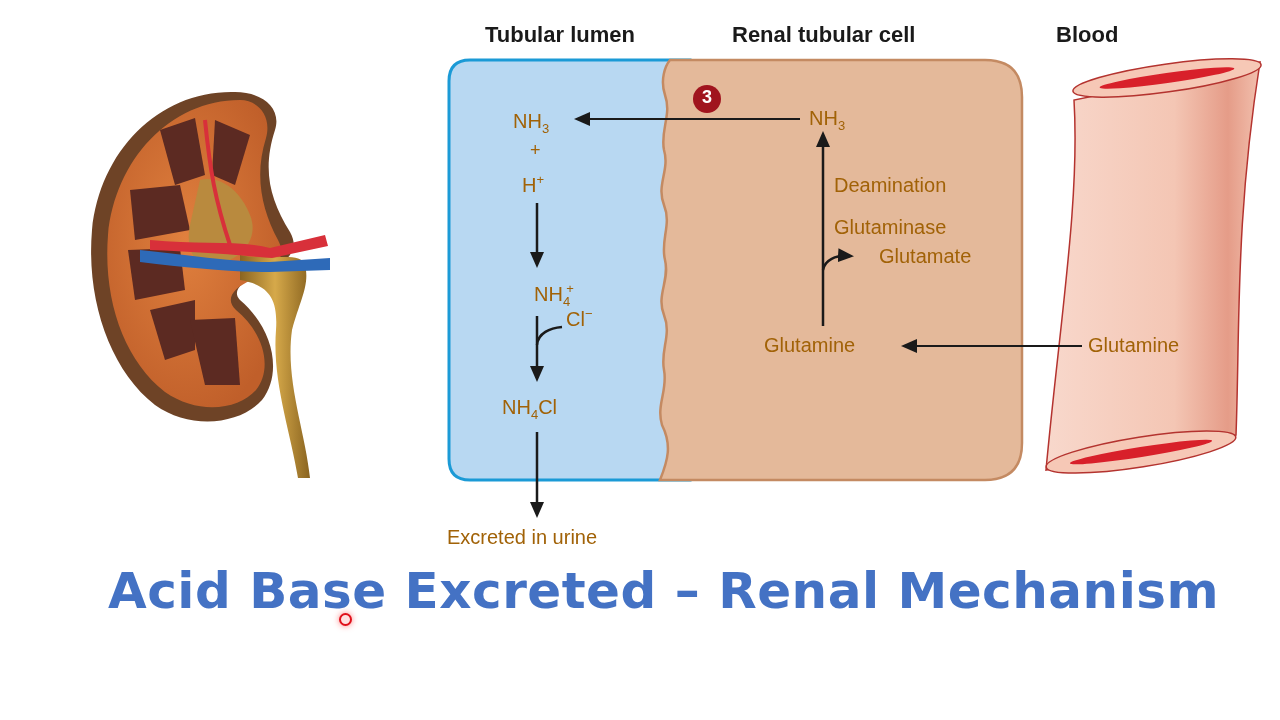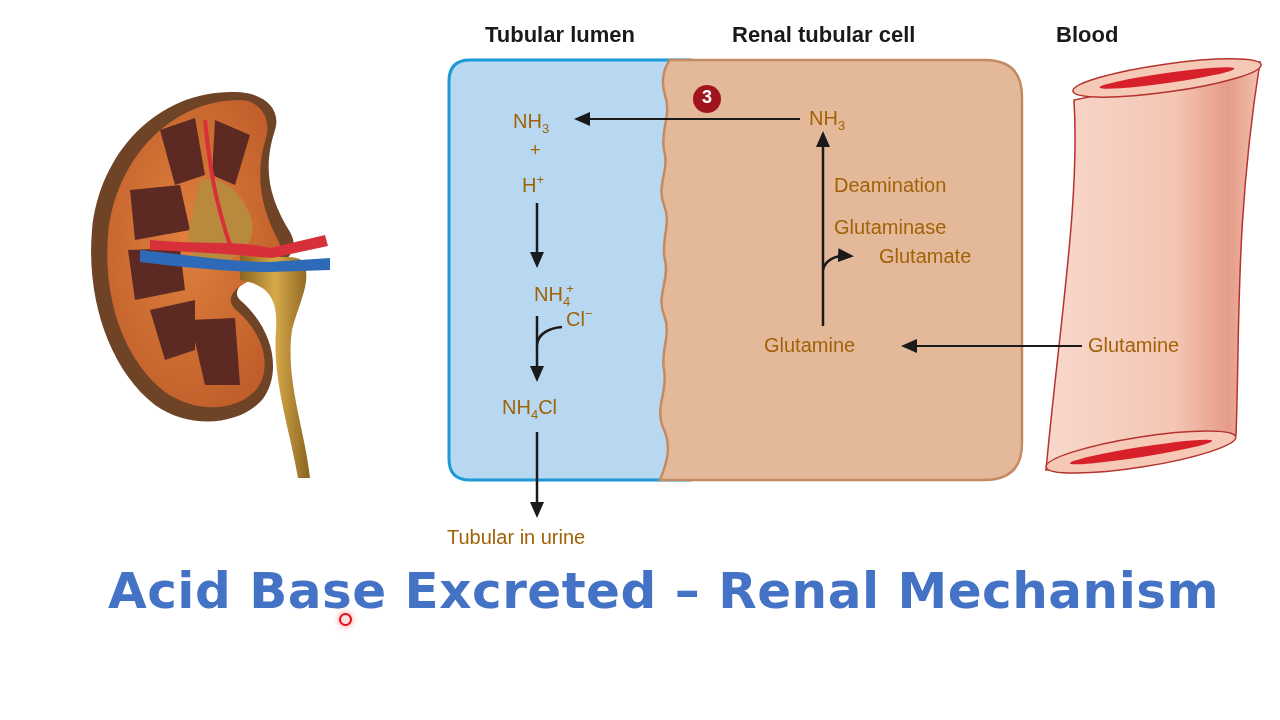--- a/index.html
+++ b/index.html
@@ -89,21 +89,21 @@
 <div class="abs hdr" style="left:485px;top:22px;">Tubular lumen</div>
 <div class="abs hdr" style="left:732px;top:22px;">Renal tubular cell</div>
 <div class="abs hdr" style="left:1056px;top:22px;">Blood</div>
 
 <div class="abs lbl" style="left:513px;top:110px;"><span>NH</span><sub>3</sub></div>
 <div class="abs lbl" style="left:530px;top:140px;font-size:18px;">+</div>
 <div class="abs lbl" style="left:522px;top:172px;"><span>H</span><sup>+</sup></div>
 <div class="abs lbl" style="left:528px;top:281px;margin-left:6px;"><span>NH</span><sub>4</sub><sup style="margin-left:-4px;">+</sup></div>
 <div class="abs lbl" style="left:566px;top:306px;"><span>Cl</span><sup>−</sup></div>
 <div class="abs lbl" style="left:502px;top:396px;"><span>NH</span><sub>4</sub><span>Cl</span></div>
-<div class="abs lbl" style="left:447px;top:526px;">Tubular in urine</div>
+<div class="abs lbl" style="left:447px;top:526px;">Excreted in urine</div>
 
 <div class="abs lbl" style="left:809px;top:107px;"><span>NH</span><sub>3</sub></div>
 <div class="abs lbl" style="left:834px;top:174px;">Deamination</div>
 <div class="abs lbl" style="left:834px;top:216px;">Glutaminase</div>
 <div class="abs lbl" style="left:879px;top:245px;">Glutamate</div>
 <div class="abs lbl" style="left:764px;top:334px;">Glutamine</div>
 
 <div class="abs lbl" style="left:1088px;top:334px;">Glutamine</div>
 
 <div class="abs title" style="left:108px;top:562px;">Acid Base Excreted – Renal Mechanism</div>

